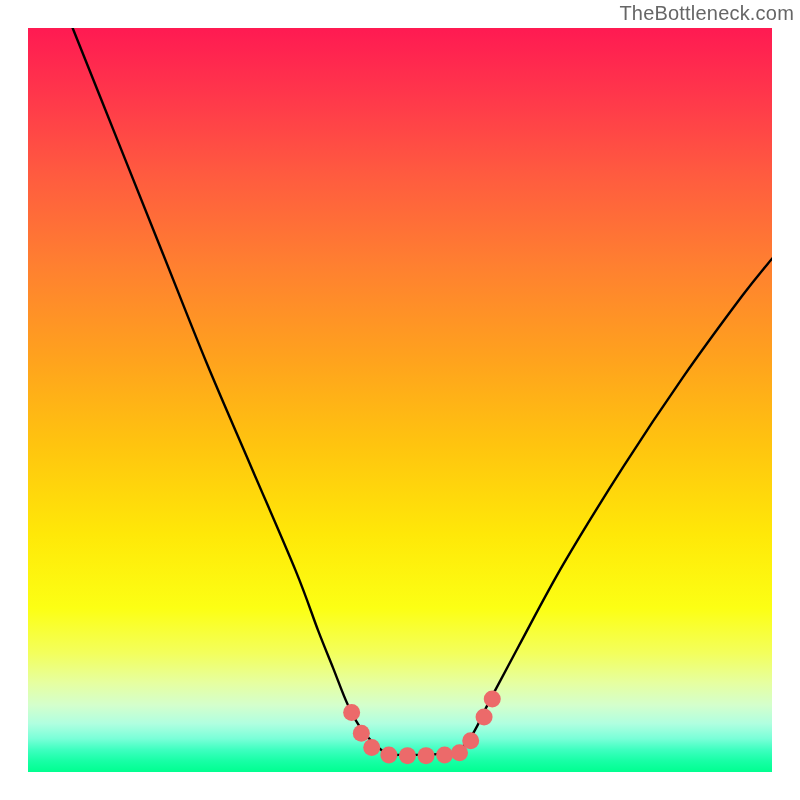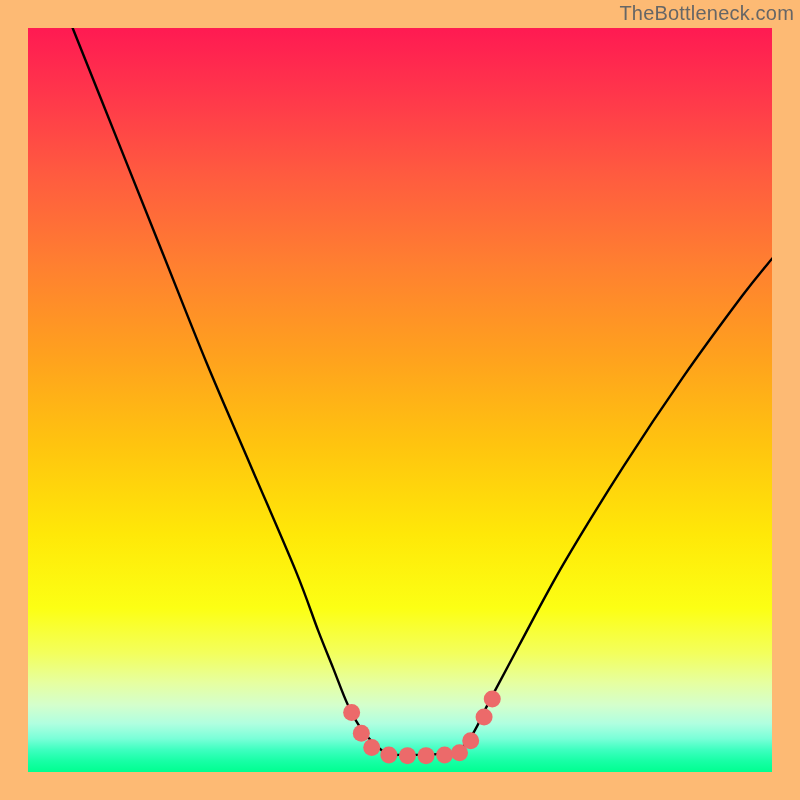--- a/index.html
+++ b/index.html
@@ -8,21 +8,21 @@
     width: 800px;
     height: 800px;
     overflow: hidden;
     background: #000;
     font-family: Arial, Helvetica, sans-serif;
   }
   .frame {
     position: absolute;
     left: 0; top: 0;
     width: 800px; height: 800px;
-    background: #fdba74;
+    background: #ffffff;
   }
   .plot {
     position: absolute;
     left: 28px;
     top: 28px;
     width: 744px;
     height: 744px;
     overflow: hidden;
   }
   .gradient-bg {

